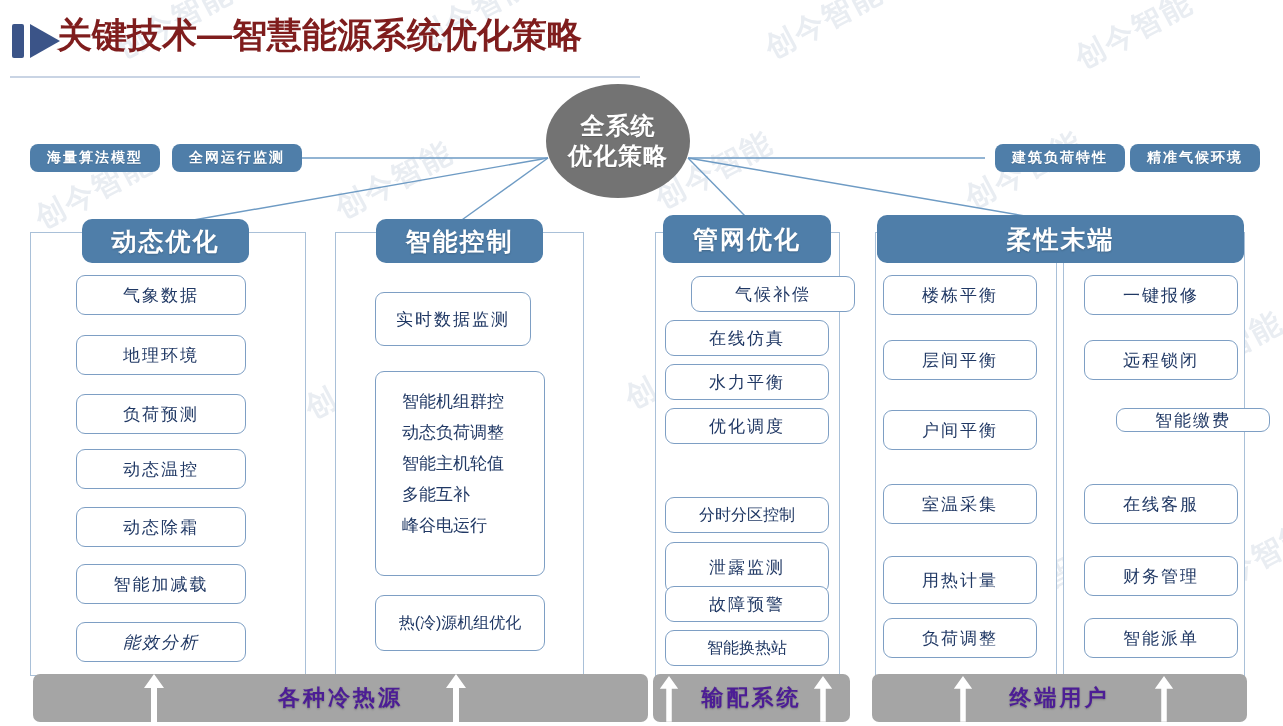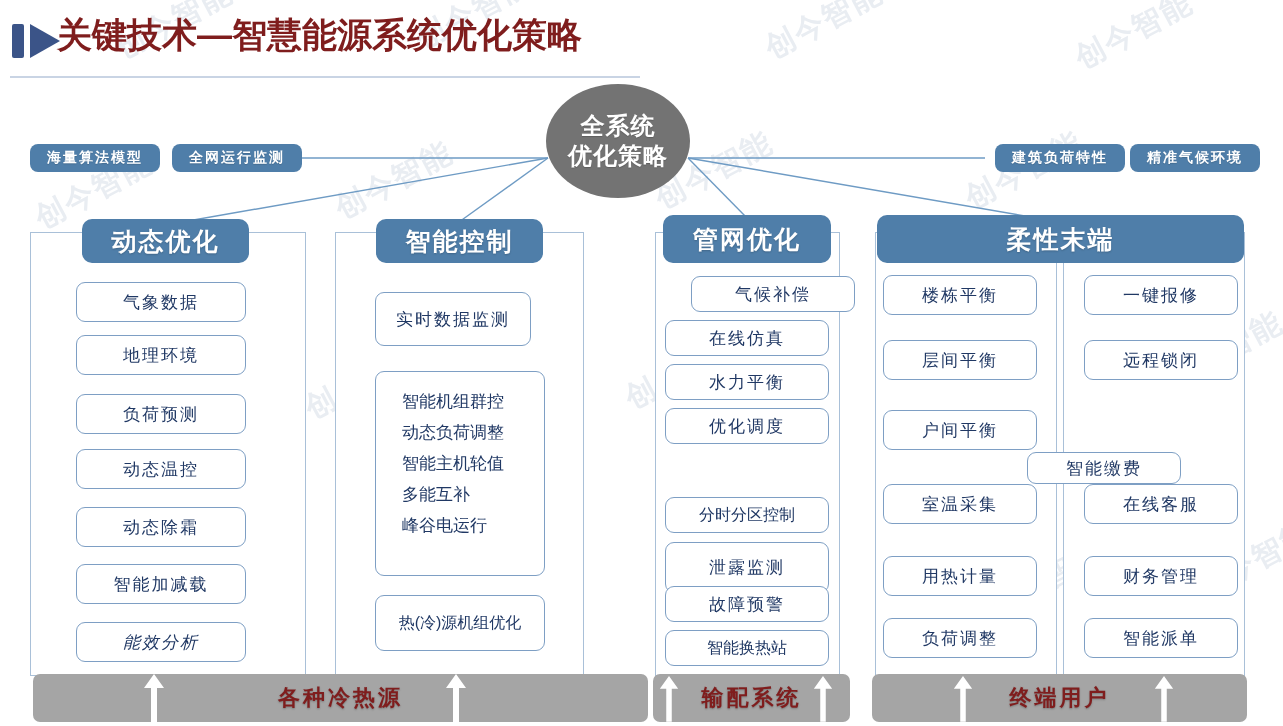--- a/index.html
+++ b/index.html
@@ -111,21 +111,21 @@
     text-align:left;
   }
 
   
   .botbar{
     position:absolute;z-index:3;
     background:#a5a5a5;
     border-radius:7px;
     height:48px;
     display:flex;align-items:center;justify-content:center;
-    color:#7f1d1d;font-size:22px;font-weight:700;letter-spacing:3px;
+    color:#4c1d95;font-size:22px;font-weight:700;letter-spacing:3px;
     text-shadow:0 1px 2px rgba(0,0,0,.25);
     box-sizing:border-box;
   }
   .uparrow{position:absolute;z-index:4;}
 </style>
 </head>
 <body>
 
 <div id="stage">
 
@@ -178,21 +178,21 @@
   </div>
 
   <div class="pill" style="left:30px;top:144px;width:130px;">海量算法模型</div>
   <div class="pill" style="left:172px;top:144px;width:130px;">全网运行监测</div>
   <div class="pill" style="left:995px;top:144px;width:130px;">建筑负荷特性</div>
   <div class="pill" style="left:1130px;top:144px;width:130px;">精准气候环境</div>
 
   <div class="colframe" style="left:30px;top:232px;width:276px;height:444px;"></div>
   <div class="colhead" style="left:82px;top:219px;width:167px;height:44px;font-size:25px;letter-spacing:2px;">动态优化</div>
 
-  <div class="chip" style="left:76px;top:282px;width:170px;height:40px;">气象数据</div>
+  <div class="chip" style="left:76px;top:275px;width:170px;height:40px;">气象数据</div>
   <div class="chip" style="left:76px;top:335px;width:170px;height:40px;">地理环境</div>
   <div class="chip" style="left:76px;top:394px;width:170px;height:40px;">负荷预测</div>
   <div class="chip" style="left:76px;top:449px;width:170px;height:40px;">动态温控</div>
   <div class="chip" style="left:76px;top:507px;width:170px;height:40px;">动态除霜</div>
   <div class="chip" style="left:76px;top:564px;width:170px;height:40px;">智能加减载</div>
   <div class="chip" style="left:76px;top:622px;width:170px;height:40px;font-style:italic;">能效分析</div>
 
   <div class="colframe" style="left:335px;top:232px;width:249px;height:444px;"></div>
   <div class="colhead" style="left:376px;top:219px;width:167px;height:44px;font-size:25px;letter-spacing:2px;">智能控制</div>
 
@@ -219,26 +219,26 @@
   <div class="chip" style="left:665px;top:630px;width:164px;height:36px;font-size:16px;letter-spacing:0px;">智能换热站</div>
 
   <div class="colframe" style="left:875px;top:232px;width:182px;height:444px;"></div>
   <div class="colframe" style="left:1063px;top:232px;width:182px;height:444px;"></div>
   <div class="colhead" style="left:877px;top:215px;width:367px;height:48px;font-size:25px;letter-spacing:2px;">柔性末端</div>
 
   <div class="chip" style="left:883px;top:275px;width:154px;height:40px;">楼栋平衡</div>
   <div class="chip" style="left:883px;top:340px;width:154px;height:40px;">层间平衡</div>
   <div class="chip" style="left:883px;top:410px;width:154px;height:40px;">户间平衡</div>
   <div class="chip" style="left:883px;top:484px;width:154px;height:40px;">室温采集</div>
-  <div class="chip" style="left:883px;top:556px;width:154px;height:40px;">用热计量</div>
+  <div class="chip" style="left:883px;top:556px;width:154px;height:48px;">用热计量</div>
   <div class="chip" style="left:883px;top:618px;width:154px;height:40px;">负荷调整</div>
 
   <div class="chip" style="left:1084px;top:275px;width:154px;height:40px;">一键报修</div>
   <div class="chip" style="left:1084px;top:340px;width:154px;height:40px;">远程锁闭</div>
-  <div class="chip" style="left:1027px;top:408px;width:154px;height:32px;margin-top:44px;">智能缴费</div>
+  <div class="chip" style="left:1116px;top:408px;width:154px;height:24px;">智能缴费</div>
   <div class="chip" style="left:1084px;top:484px;width:154px;height:40px;">在线客服</div>
   <div class="chip" style="left:1084px;top:556px;width:154px;height:40px;">财务管理</div>
   <div class="chip" style="left:1084px;top:618px;width:154px;height:40px;">智能派单</div>
 
   <div class="botbar" style="left:33px;top:674px;width:615px;">
     <span>各种冷热源</span>
   </div>
   <svg class="uparrow" style="left:142px;top:672px;width:24px;height:52px;" viewBox="0 0 24 52">
     <path d="M12 2 L22 16 L15 16 L15 52 L9 52 L9 16 L2 16 Z" fill="#ffffff"></path>
   </svg>

